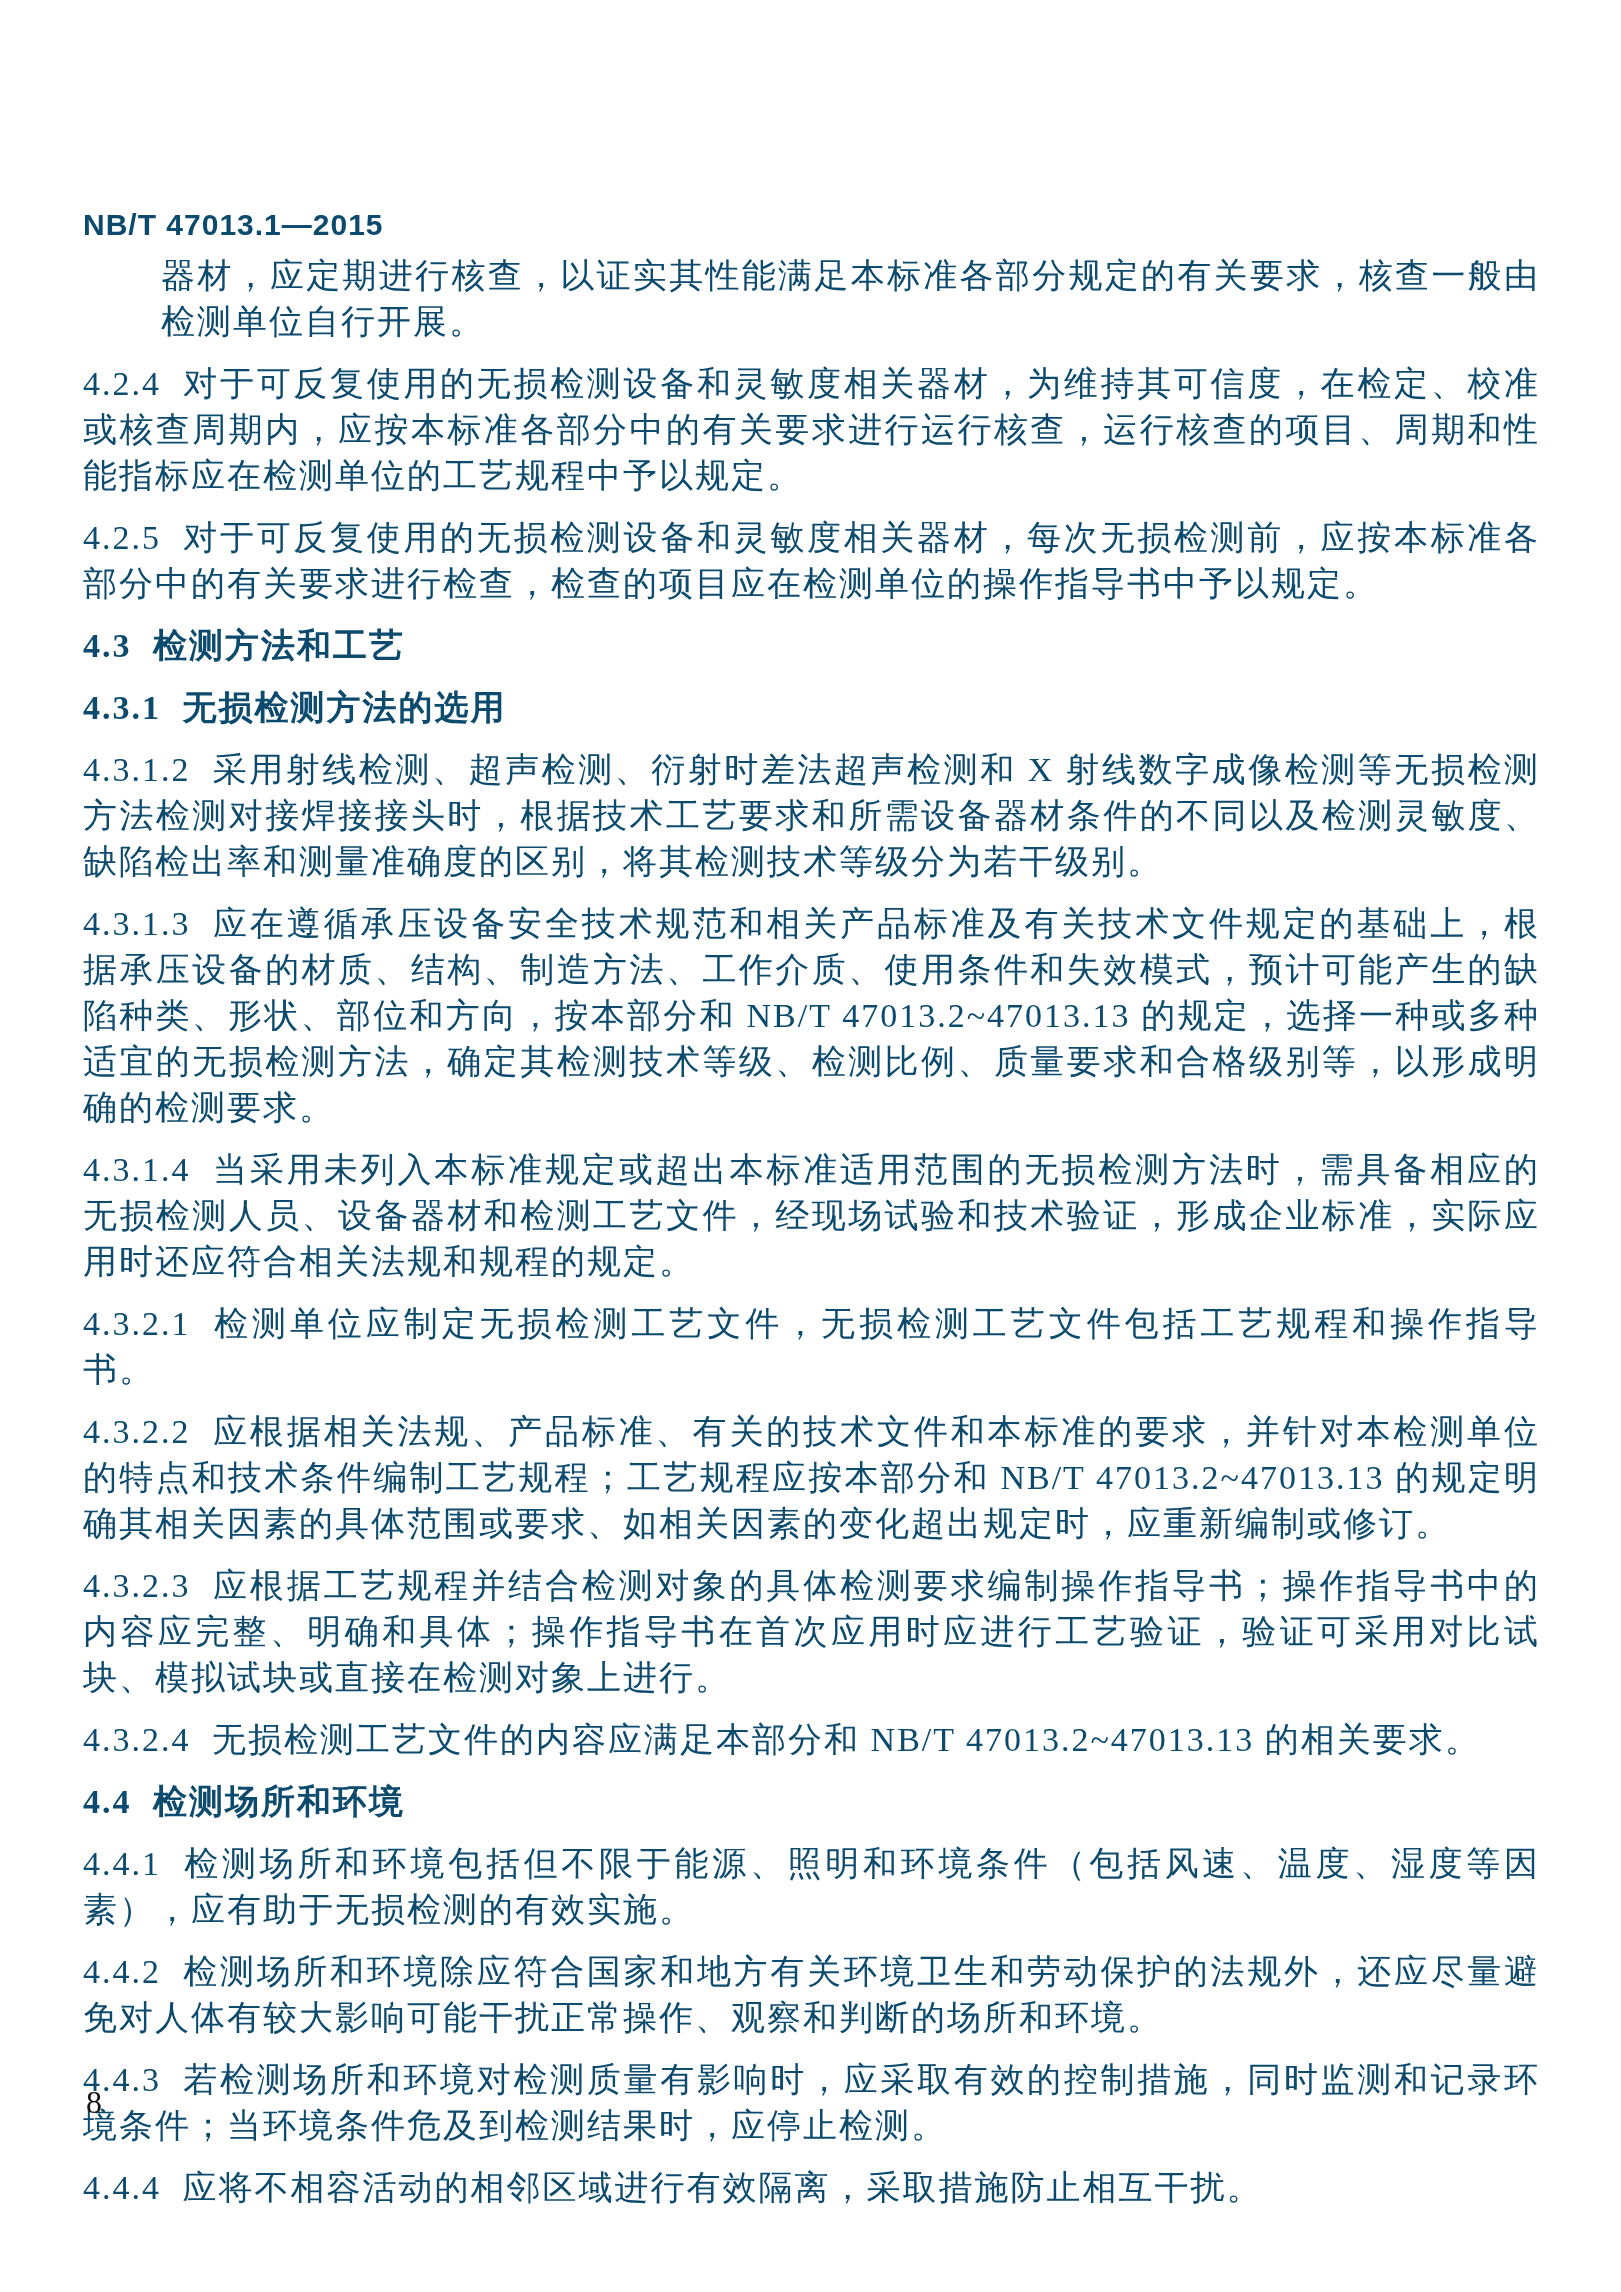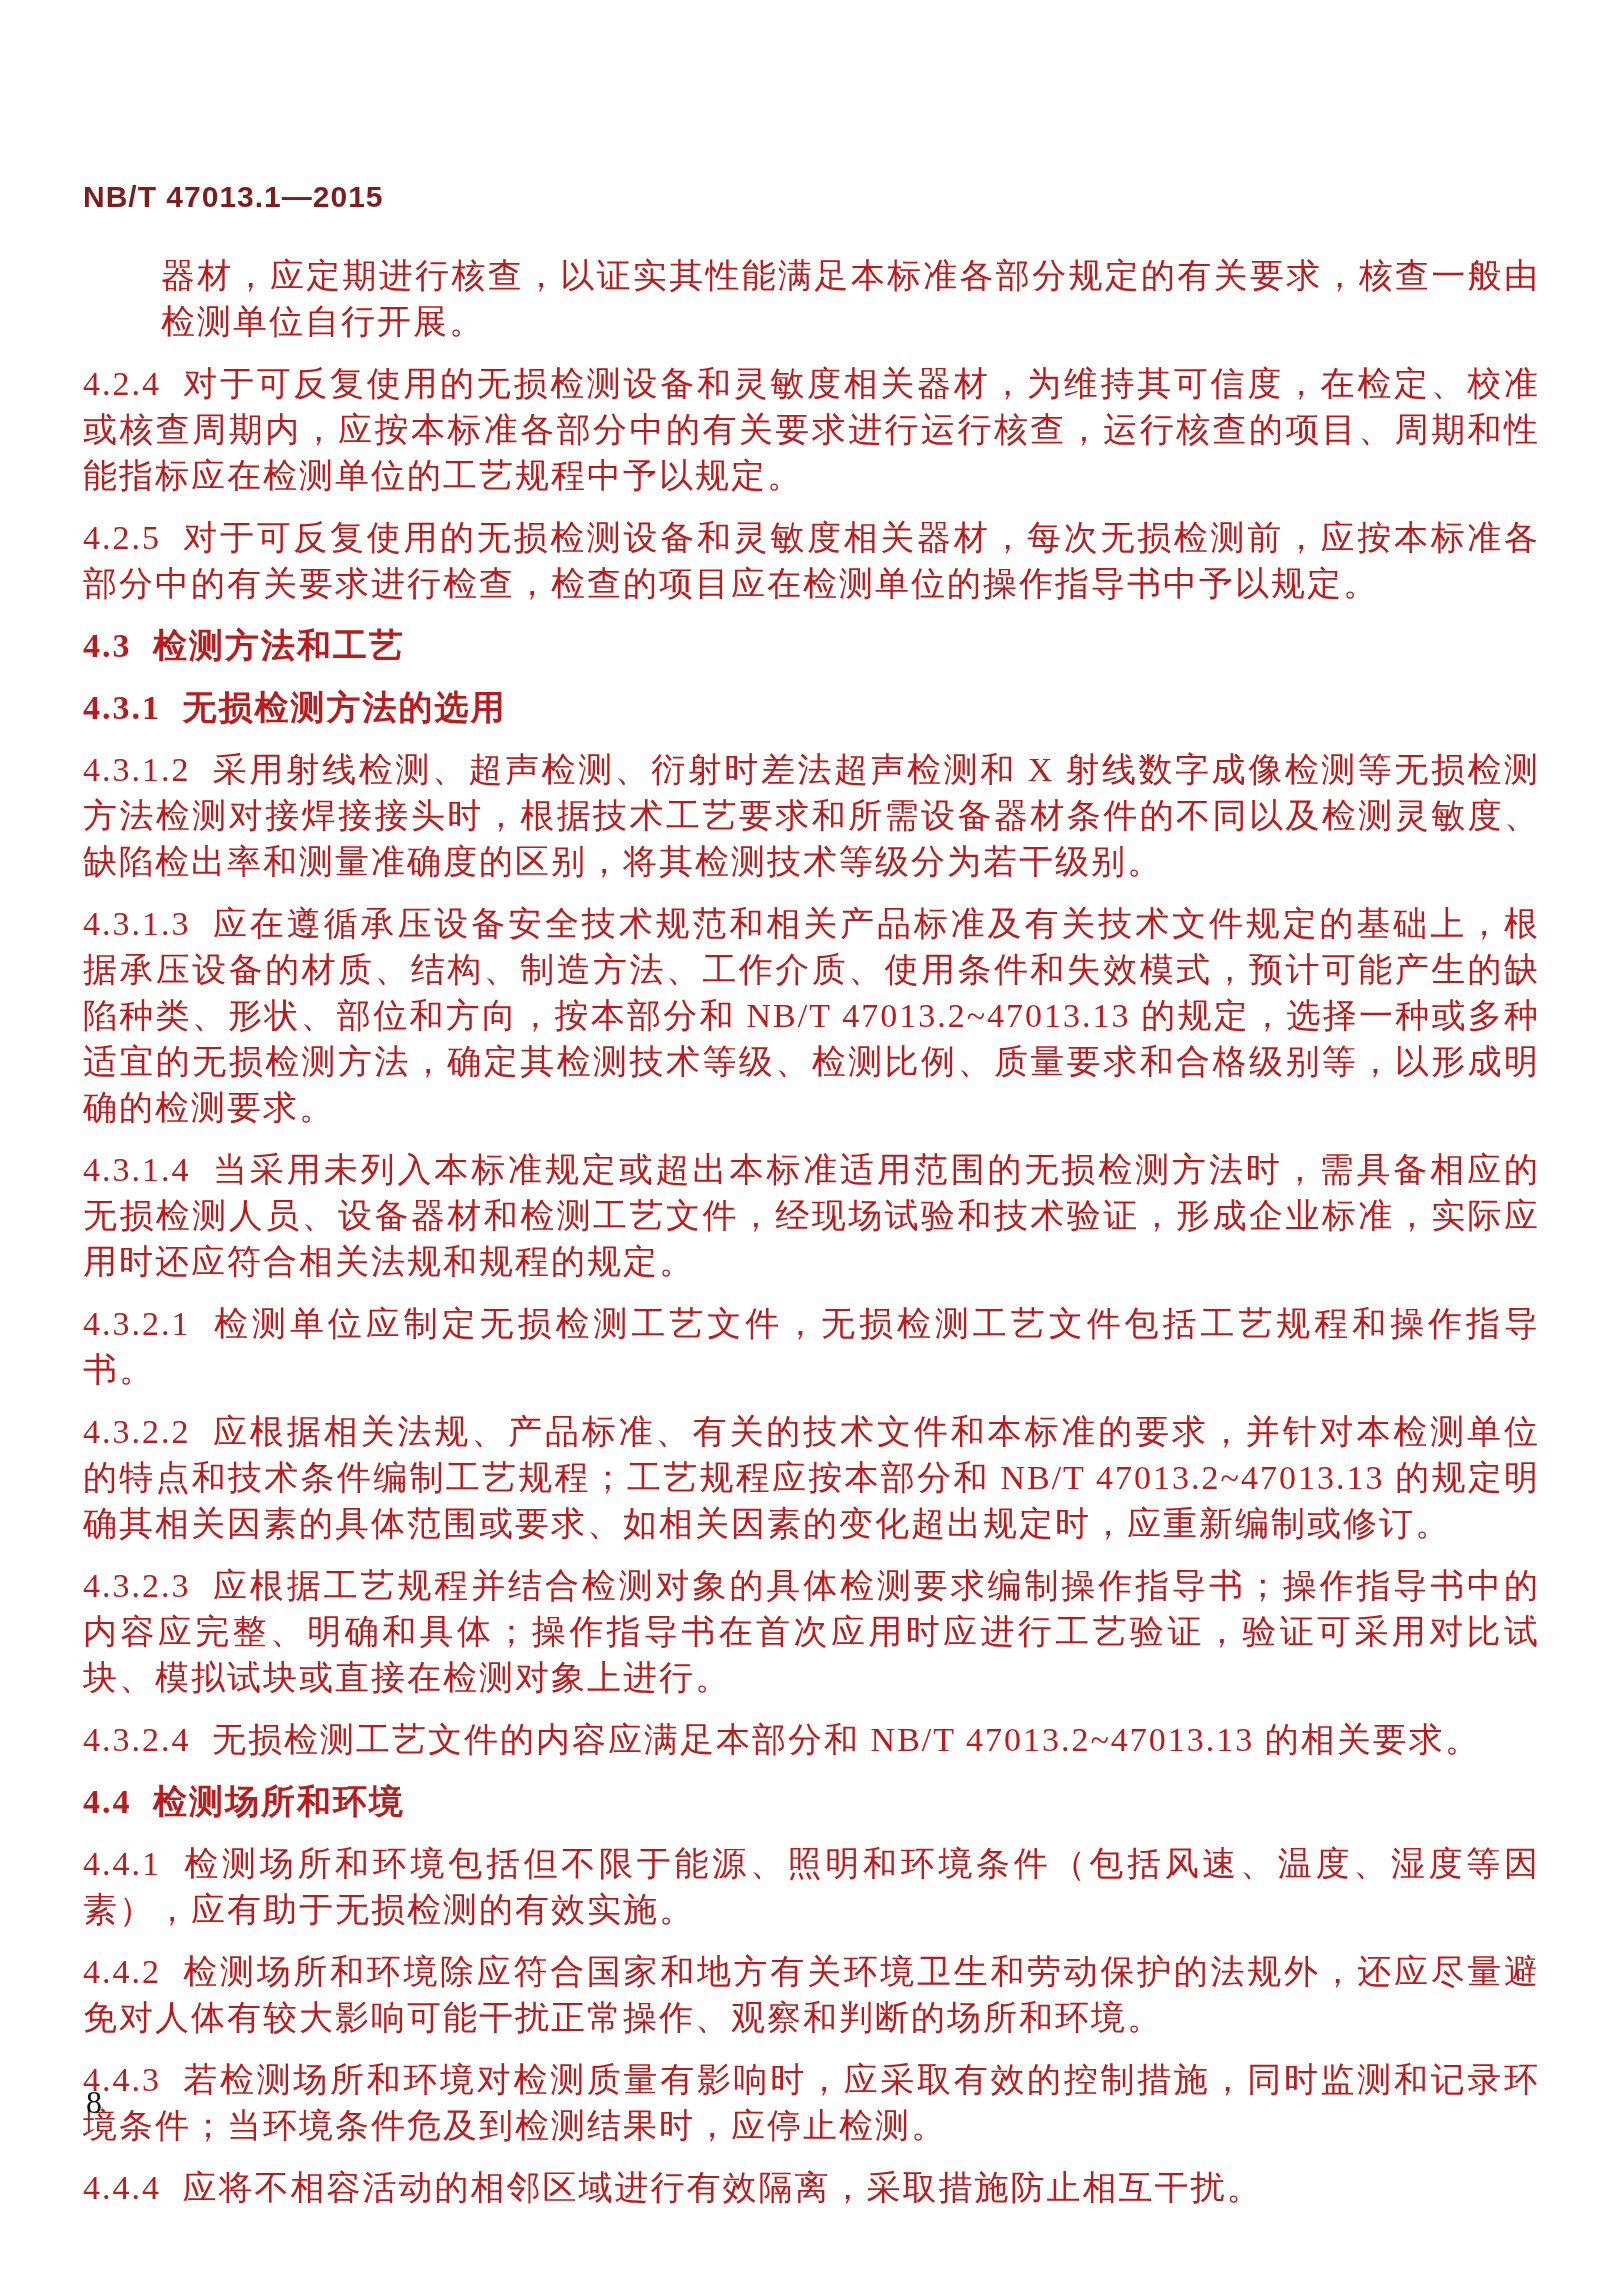--- a/index.html
+++ b/index.html
@@ -6,36 +6,36 @@
   body{
     width:1621px;height:2293px;
     background:#ffffff;
     position:relative;
     font-family:"Liberation Serif","DejaVu Serif",serif;
     color:#151515;
     overflow:hidden;
   }
   .page{position:absolute;inset:0;background:#fff;}
   .doc-header{
-    position:absolute;left:83px;top:180px;
+    position:absolute;left:83px;top:208px;
     font-family:"Liberation Sans","DejaVu Sans",sans-serif;
     font-weight:700;font-size:30px;letter-spacing:1px;
-    color:#7f1d1d;
+    color:#0c4a6e;
   }
   .content{
     position:absolute;left:83px;top:253px;width:1457px;
   }
   .content p{
     margin:0;
     font-size:34px;
     line-height:46px;
     letter-spacing:2px;
     text-align:justify;
     text-justify:inter-ideograph;
-    color:#b91c1c;
+    color:#0c4a6e;
   }
   .content p .num{
     display:inline-block;
     margin-right:21.6px;
     letter-spacing:2px;
     white-space:nowrap;
     margin-top:16px;
   }
   .cont{padding-left:78px;}
   .heading{

